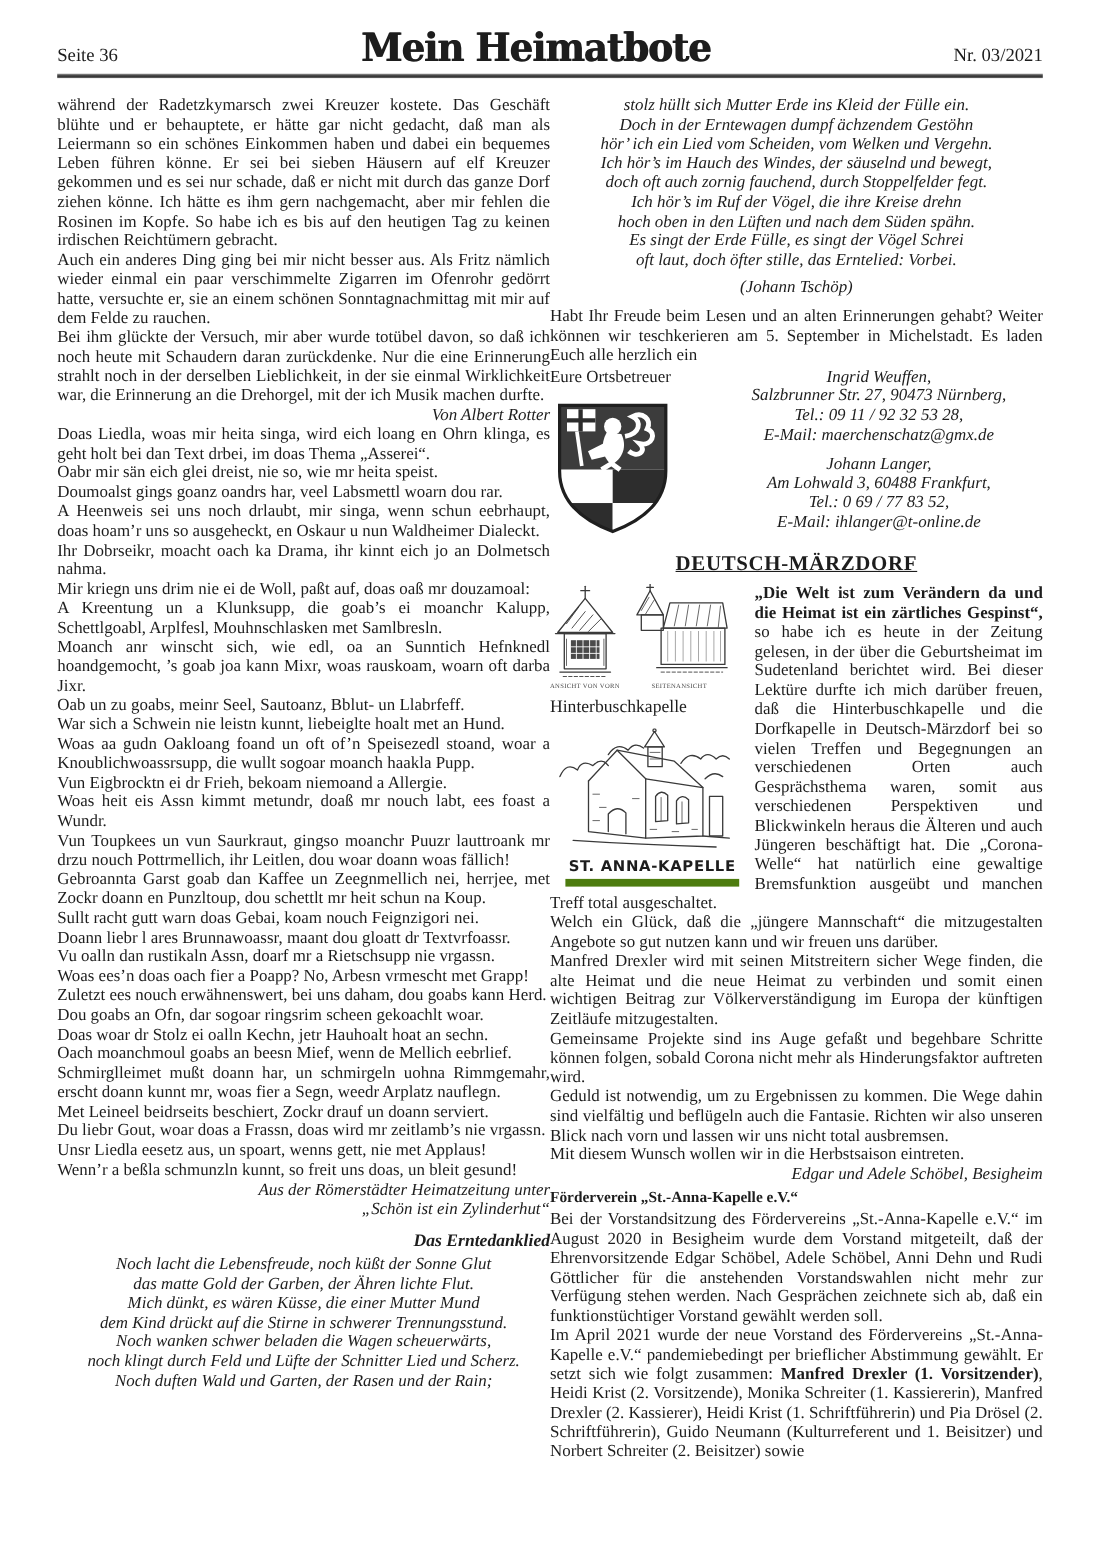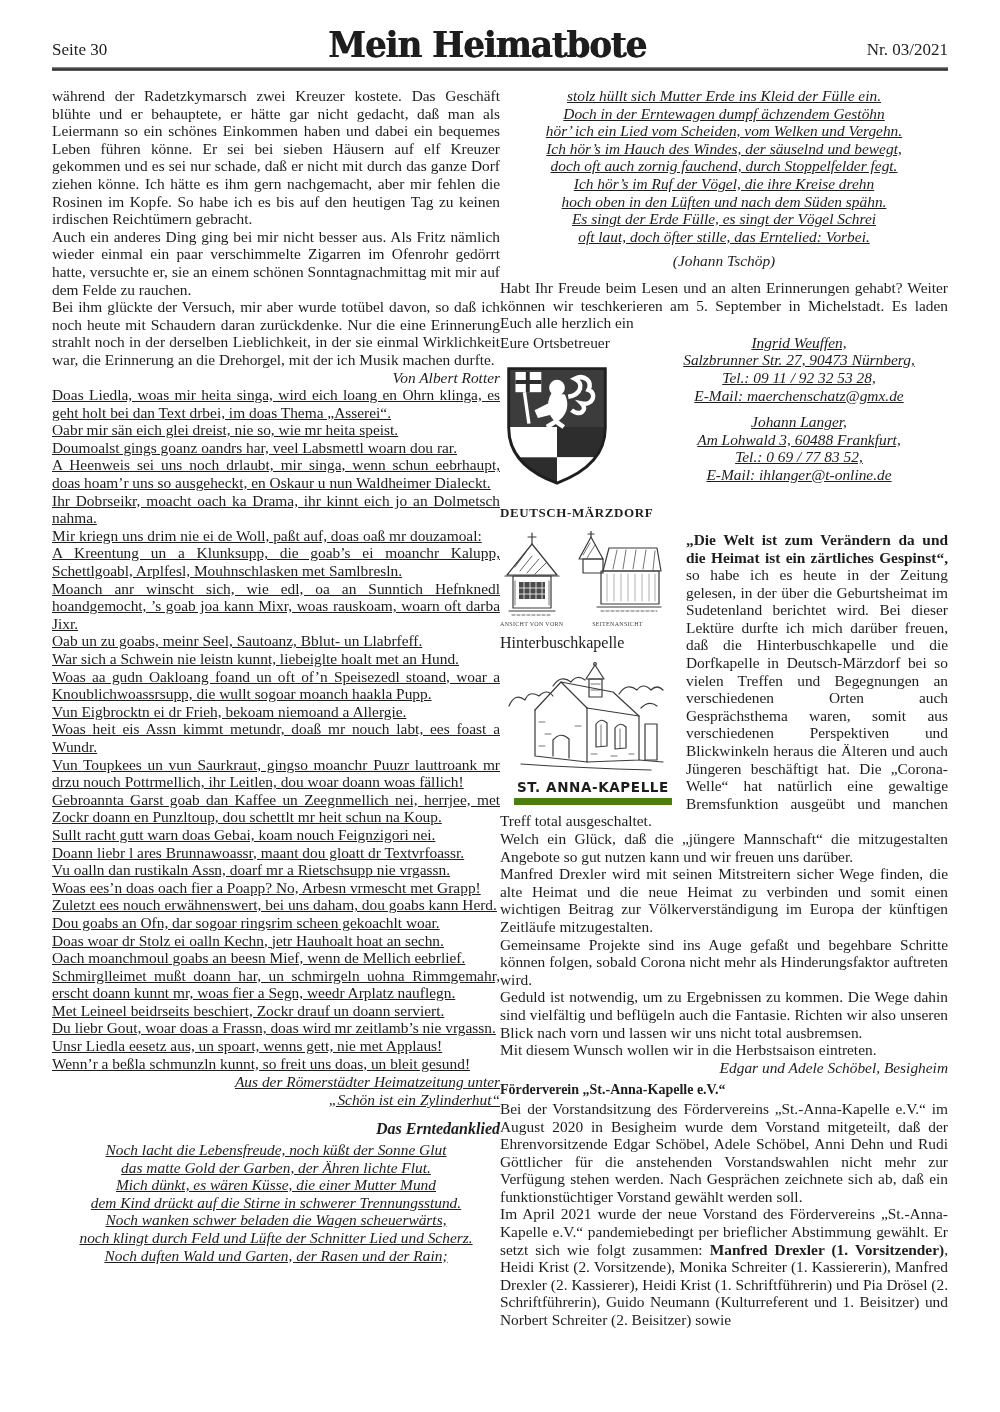--- a/index.html
+++ b/index.html
@@ -34,37 +34,38 @@
   }
   
   .columns{
     display:flex;
     padding:16px 52px 0 52px;
     font-size:15.4px;line-height:17.6px;
   }
   .col{flex:1;min-width:0;}
   p{margin:0;}
   .just{text-align:justify;}
-  .prelines{white-space:pre-line;text-decoration:underline;}
+  .prelines{white-space:pre-line;}
   .byline-line{font-style:italic;text-align:right;}
   h3.inline-head{font-size:15.8px;margin:5px 0 1px 0;}
   .erntedank-title{font-size:16px;font-weight:bold;font-style:italic;text-align:right;margin:12px 0 3px 0;}
   .poem{font-style:italic;text-align:center;}
   .poem-author{font-style:italic;text-align:center;margin:7px 0 9px 0;}
   .attribution{font-style:italic;text-align:right;margin-top:1px;}
   
   .contact-row{display:flex;margin-top:2px;}
   .contact-left{width:150px;flex:0 0 150px;}
   .coat-of-arms{margin-top:12px;display:block;}
   .contact-right{flex:1;font-style:italic;text-align:center;}
   .contact-block2{margin-top:9px;}
   
   .section-heading{
-    font-weight:bold;font-size:13px;letter-spacing:.6px;
+    text-align:center;font-weight:bold;font-size:19px;letter-spacing:.6px;
     margin:13px 0 9px 0;
+    text-decoration:underline;
   }
   .chapel-figure{
     float:left;width:176px;margin:2px 10px 2px 0;
   }
   .sketch-row{display:flex;align-items:flex-end;gap:4px;}
   .sketch-col{display:flex;flex-direction:column;align-items:center;}
   .sketch-caption{font-size:6px;letter-spacing:.3px;color:#444;line-height:7px;}
   .figure-label{font-weight:normal;font-size:16px;margin:6px 0 10px 0;}
   .anna-label{
     display:inline-block;font-weight:bold;font-size:13.5px;letter-spacing:.6px;
@@ -74,21 +75,21 @@
   .signoff{font-style:italic;text-align:right;}
   .fv-heading{font-size:14px;margin:5px 0 1px 0;font-weight:bold;}
   svg.sketch{stroke:#3a3a3a;fill:none;stroke-width:1.2;stroke-linecap:round;stroke-linejoin:round;}
 </style>
 </head>
 <body>
 
 <div class="page">
 
   <div class="masthead-row">
-    <span class="page-number">Seite 30</span>
+    <span class="page-number">Seite 36</span>
     <span class="masthead-title">Mein Heimatbote</span>
     <span class="issue-number">Nr. 03/2021</span>
   </div>
   <div class="header-rule"></div>
 
   <div class="columns">
 
     <section class="col">
       <p class="just">während der Radetzkymarsch zwei Kreuzer kostete. Das Geschäft blühte und er behauptete, er hätte gar nicht gedacht, daß man als Leiermann so ein schönes Einkommen haben und dabei ein bequemes Leben führen könne. Er sei bei sieben Häusern auf elf Kreuzer gekommen und es sei nur schade, daß er nicht mit durch das ganze Dorf ziehen könne. Ich hätte es ihm gern nachgemacht, aber mir fehlen die Rosinen im Kopfe. So habe ich es bis auf den heutigen Tag zu keinen irdischen Reichtümern gebracht.</p>
       <p class="just">Auch ein anderes Ding ging bei mir nicht besser aus. Als Fritz nämlich wieder einmal ein paar verschimmelte Zigarren im Ofenrohr gedörrt hatte, versuchte er, sie an einem schönen Sonntagnachmittag mit mir auf dem Felde zu rauchen.</p>

